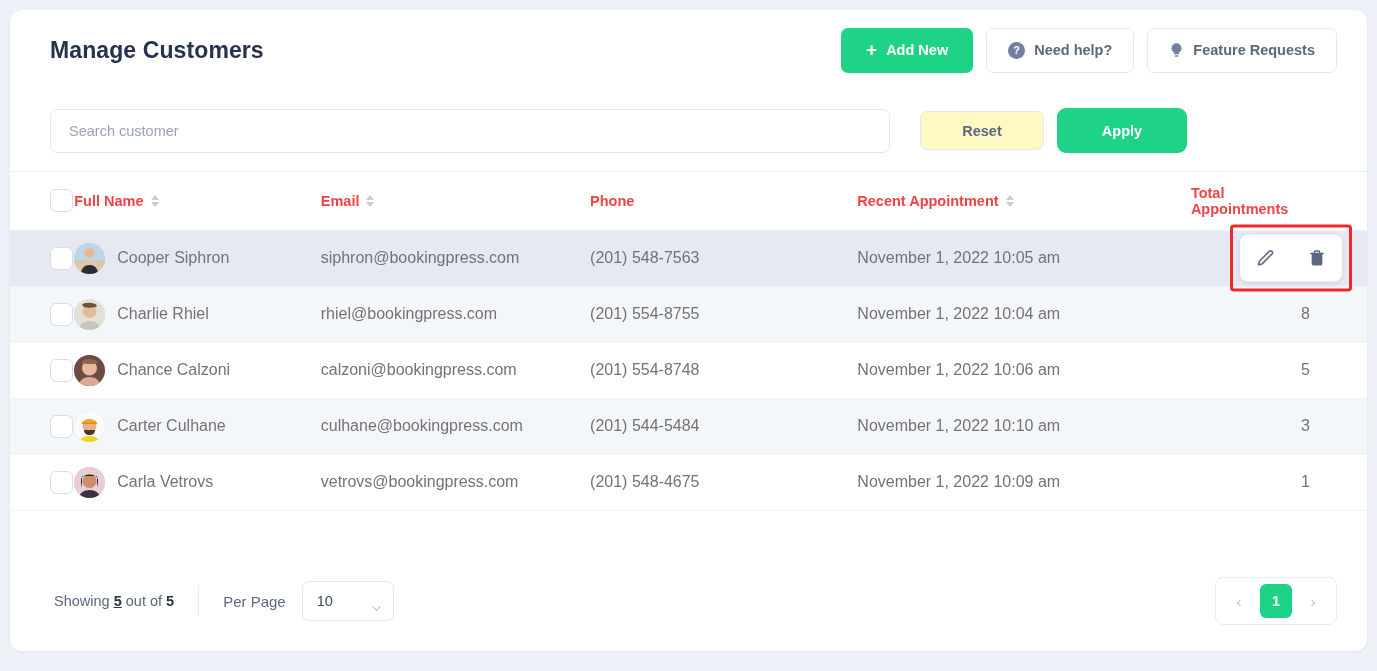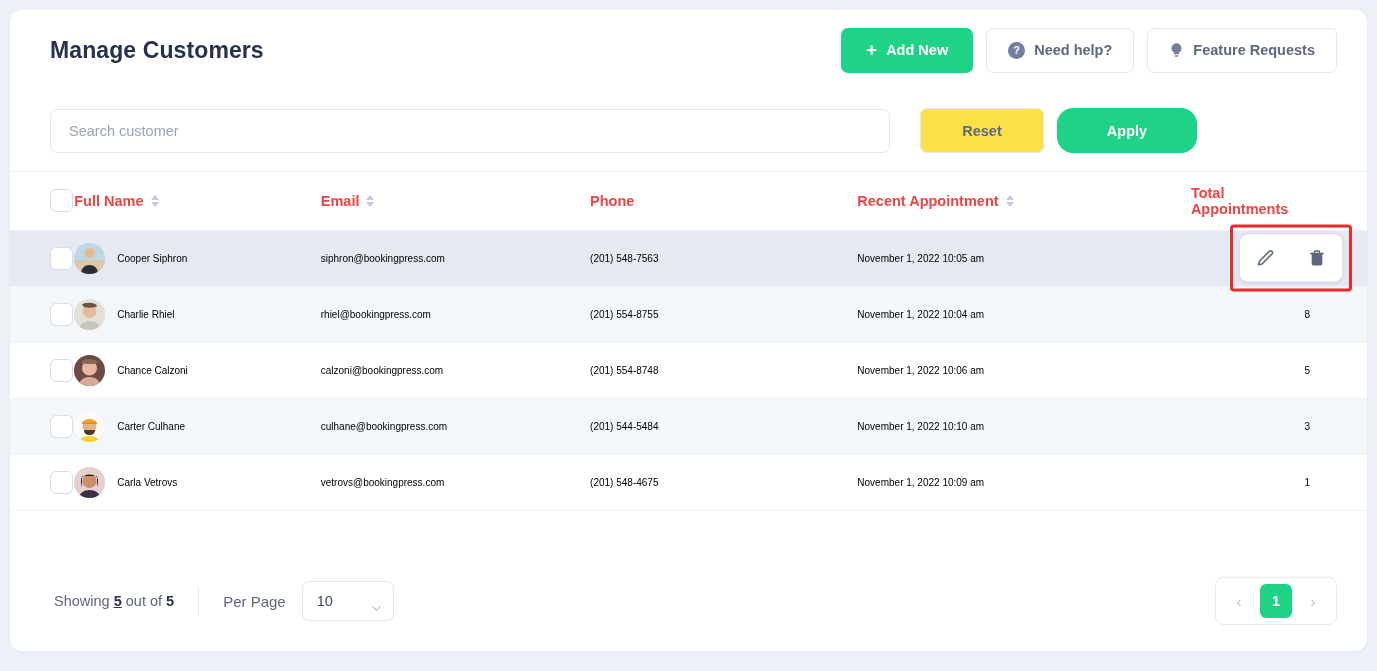--- a/index.html
+++ b/index.html
@@ -81,27 +81,27 @@
     padding: 0 18px;
     font-size: 14.5px;
     color: #3c4760;
     outline: none;
     font-family: "Liberation Sans", sans-serif;
     background: #fff;
   }
   .search-input::placeholder { color: #9aa3b5; }
   .filter-btns { display: flex; align-items: center; gap: 13px; margin-left: 30px; }
   .btn-reset {
-    width: 124px; height: 45px; background: #fde047; color: #5c6880;
+    width: 124px; height: 39px; background: #fef9c3; color: #5c6880;
     border: 1px solid #e3e7ef; border-radius: 7px; font-size: 14.5px;
     font-weight: bold; cursor: pointer; font-family: "Liberation Sans", sans-serif;
   }
   .btn-apply {
-    width: 140px; height: 45px; background: #1ed286; color: #fff;
-    border: 0; border-radius: 16px; font-size: 14.5px; font-weight: bold;
+    width: 130px; height: 45px; background: #1ed286; color: #fff;
+    border: 0; border-radius: 9px; font-size: 14.5px; font-weight: bold;
     cursor: pointer; font-family: "Liberation Sans", sans-serif;
   }
   .btn-export {
     width: 128px; height: 45px; background: #eda53f; color: #fff;
     border: 0; border-radius: 7px; font-size: 14.5px; font-weight: bold;
     cursor: pointer; display: inline-flex; align-items: center;
     justify-content: center; gap: 8px; font-family: "Liberation Sans", sans-serif;
   }
 
   
@@ -112,22 +112,22 @@
     font-weight: bold;
     color: #ef4444;
     text-align: left;
     vertical-align: middle;
     border-bottom: 1px solid #edf0f5;
     padding: 0;
     margin-left: 36px;
   }
   .tbl td {
     height: 56px;
-    font-size: 10px;
-    color: #000000;
+    font-size: 16px;
+    color: #737373;
     vertical-align: middle;
     padding: 0;
     border-bottom: 1px solid #f0f3f7;
   }
   .c-chk   { width: 62px;  padding-left: 40px !important; }
   .c-name  { width: 238px; }
   .c-email { width: 260px; }
   .c-phone { width: 258px; }
   .c-recent{ width: 322px; }
   .c-total { width: 170px; text-align: right; padding-right: 57px !important; }

